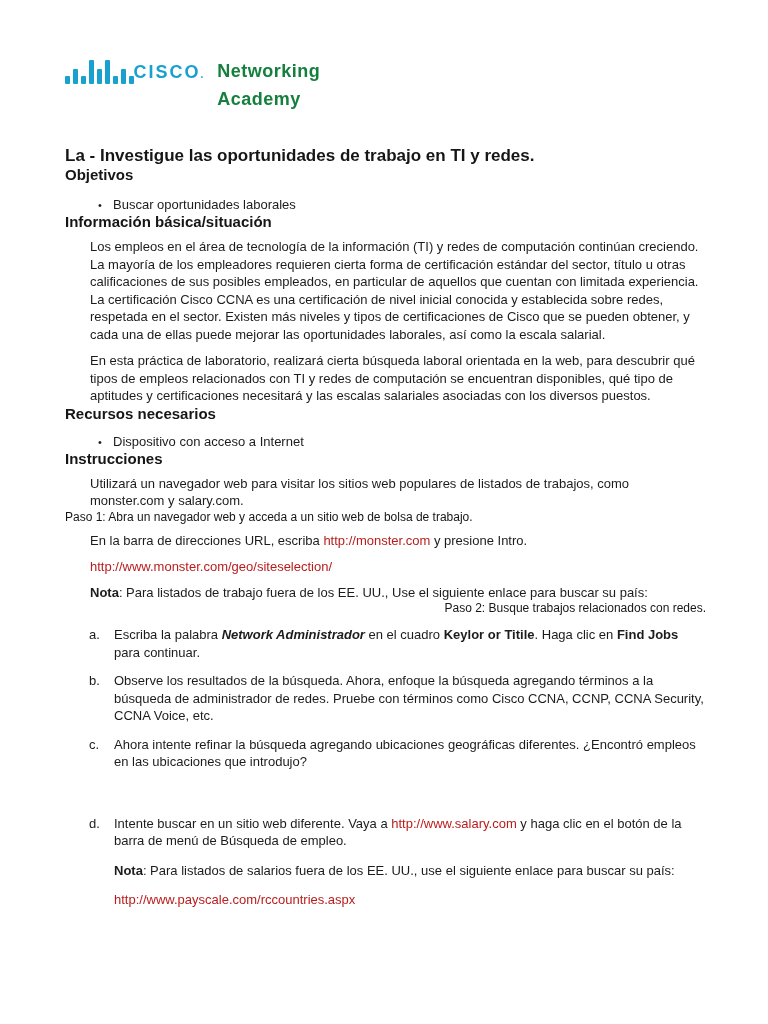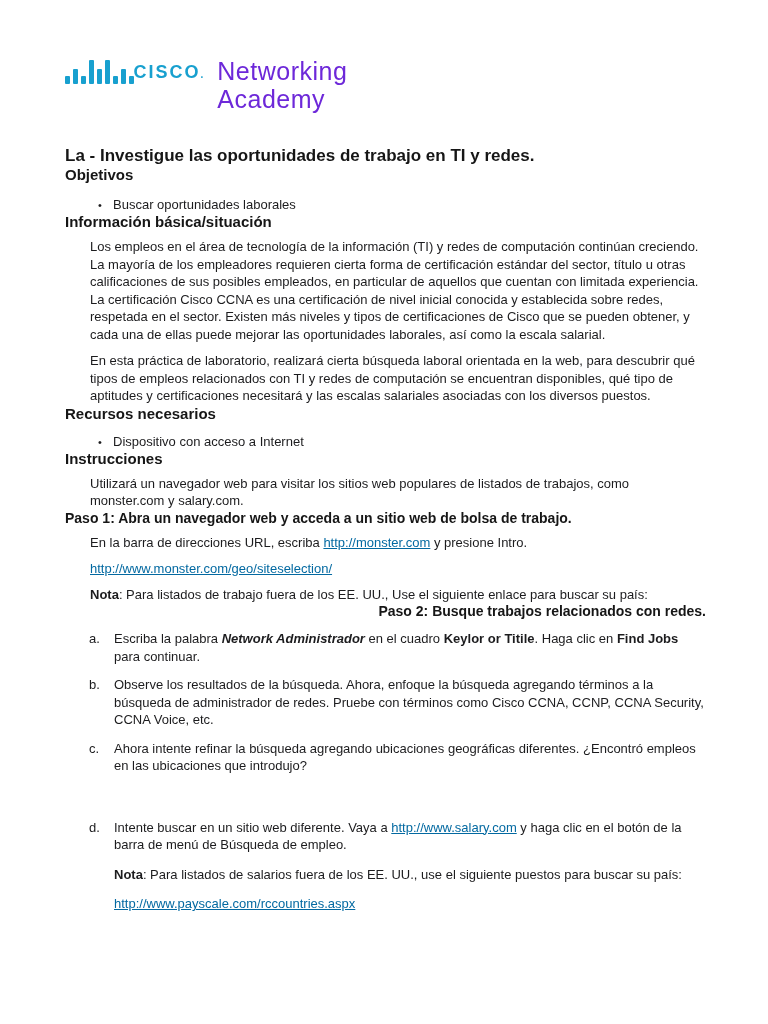--- a/index.html
+++ b/index.html
@@ -24,40 +24,40 @@
   .bars span { width: 4.5px; background: #18a0cf; border-radius: 1px; display: block; }
   .b1 { height: 8px; }  .b2 { height: 15px; } .b3 { height: 8px; }
   .b4 { height: 24px; } .b5 { height: 15px; } .b6 { height: 24px; }
   .b7 { height: 8px; }  .b8 { height: 15px; } .b9 { height: 8px; }
   .cisco-word {
     color: #18a0cf; font-weight: bold; font-size: 25px; letter-spacing: 2px;
     line-height: 26px; text-transform: lowercase; font-variant: small-caps;
   }
   .cisco-word .tm { font-size: 10px; letter-spacing: 0; vertical-align: baseline; }
   .logo-text {
-    color: #6d28d9; font-size: 25px; line-height: 28px; font-weight: 400;
+    color: #15803d; font-size: 18px; line-height: 28px; font-weight: 700;
     letter-spacing: 0.5px; margin-top: 1px;
   }
 
   
   .doc-title { font-size: 17px; font-weight: bold; margin: 33px 0 0 0; color: #161616; }
   h2.sec { font-size: 15px; font-weight: bold; margin: 0; color: #161616; }
-  h3.step { font-size: 14px; font-weight: bold; margin: 0; color: #161616; }
+  h3.step { font-size: 12px; font-weight: normal; margin: 0; color: #161616; }
   .mt-obj   { margin-top: 25px; }
   .mt-info  { margin-top: 23px; }
   .mt-rec   { margin-top: 16px; }
   .mt-ins   { margin-top: 20px; }
   .mt-p1    { margin-top: 14px; }
   .mt-p2    { margin-top: 13px; text-align: right; }
 
   p.body, .line { font-size: 13px; line-height: 17.5px; margin: 8px 0 0 25px; max-width: 615px; }
   .bullet-row { display: flex; margin: 14px 0 0 33px; font-size: 13px; line-height: 16px; }
   .bullet-row .dot { width: 15px; color: #1c1c1e; font-size: 11px; }
   .nota-label { font-weight: bold; }
-  a.link, .link { color: #0369a1; text-decoration: underline; cursor: pointer; }
+  a.link, .link { color: #b91c1c; cursor: pointer; }
   .link-line { margin-top: 9px; }
 
   
   .litem { display: flex; margin: 11px 0 0 24px; font-size: 13px; line-height: 17.5px; }
   .litem .letter { width: 25px; flex: none; }
   .litem .ltext { max-width: 592px; }
   .gap-before { margin-top: 44px; }
   .sub-note { margin: 12px 0 0 49px; font-size: 13px; line-height: 17.5px; max-width: 592px; }
   .bold { font-weight: bold; }
   .boldital { font-weight: bold; font-style: italic; }
@@ -129,16 +129,16 @@
   <div class="litem">
     <span class="letter">c.</span>
     <span class="ltext">Ahora intente refinar la búsqueda agregando ubicaciones geográficas diferentes. ¿Encontró empleos en las ubicaciones que introdujo?</span>
   </div>
 
   <div class="litem gap-before">
     <span class="letter">d.</span>
     <span class="ltext"><span>Intente buscar en un sitio web diferente. Vaya a </span><a class="link">http://www.salary.com</a><span> y haga clic en el botón de la barra de menú de Búsqueda de empleo.</span></span>
   </div>
 
-  <div class="sub-note"><span class="nota-label">Nota</span><span>: Para listados de salarios fuera de los EE. UU., use el siguiente puestos para buscar su país:</span></div>
+  <div class="sub-note"><span class="nota-label">Nota</span><span>: Para listados de salarios fuera de los EE. UU., use el siguiente enlace para buscar su país:</span></div>
   <div class="sub-note"><a class="link">http://www.payscale.com/rccountries.aspx</a></div>
 
 </div>
 
 </body></html>

